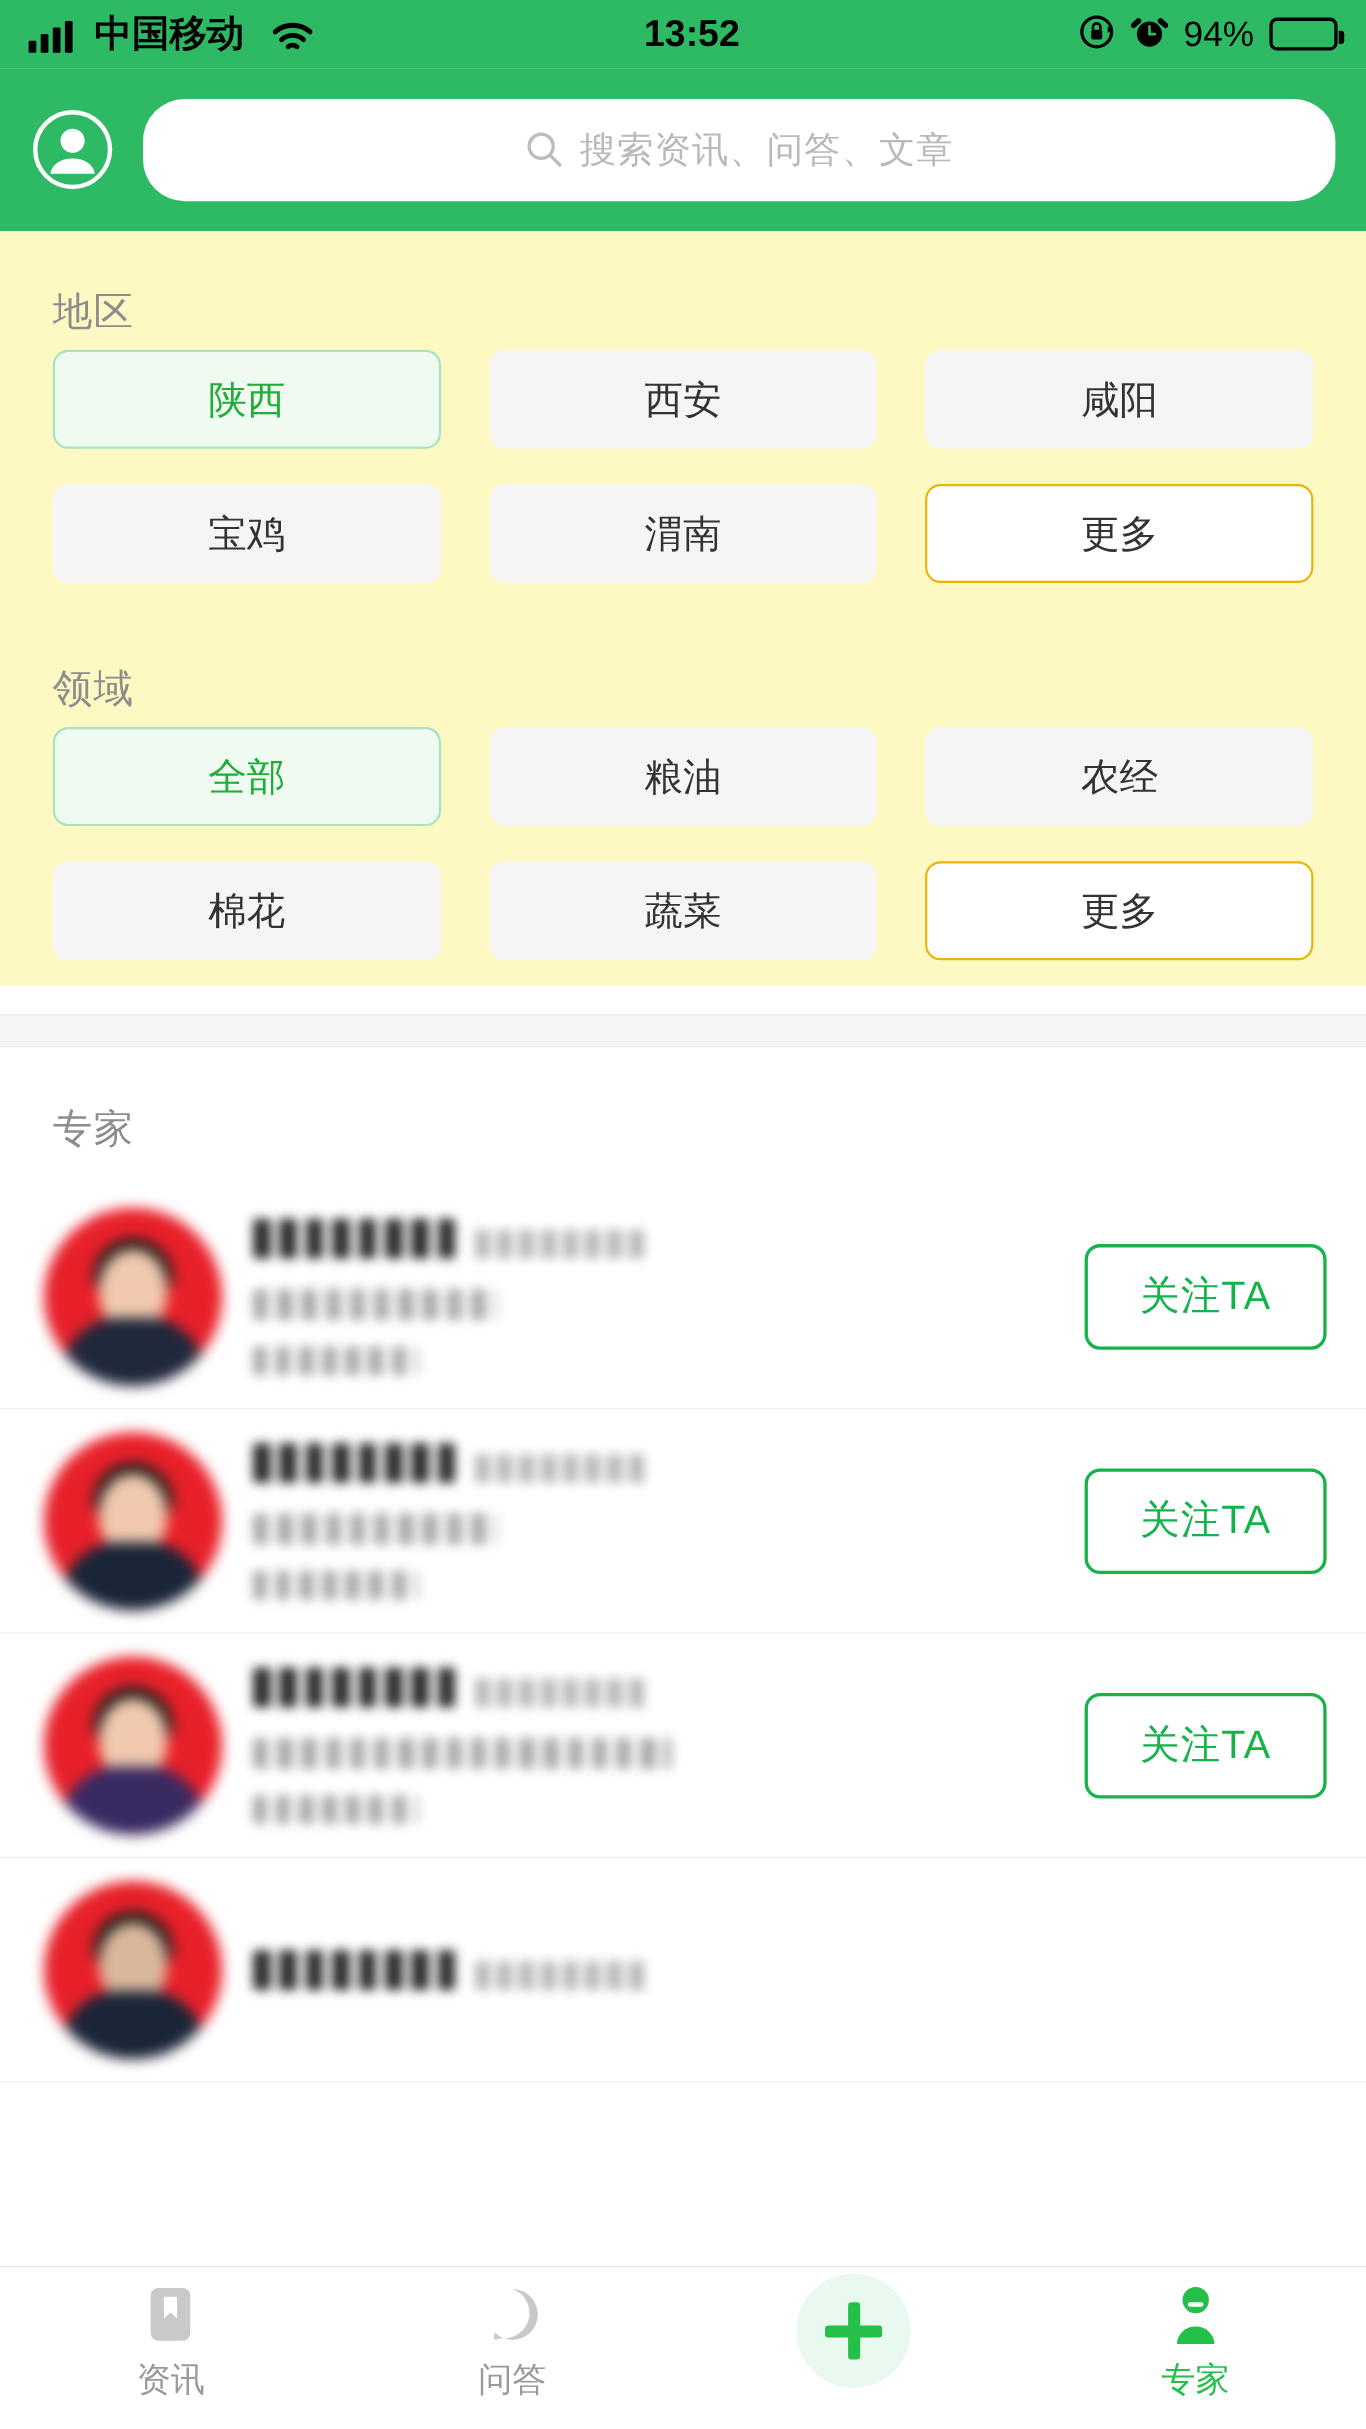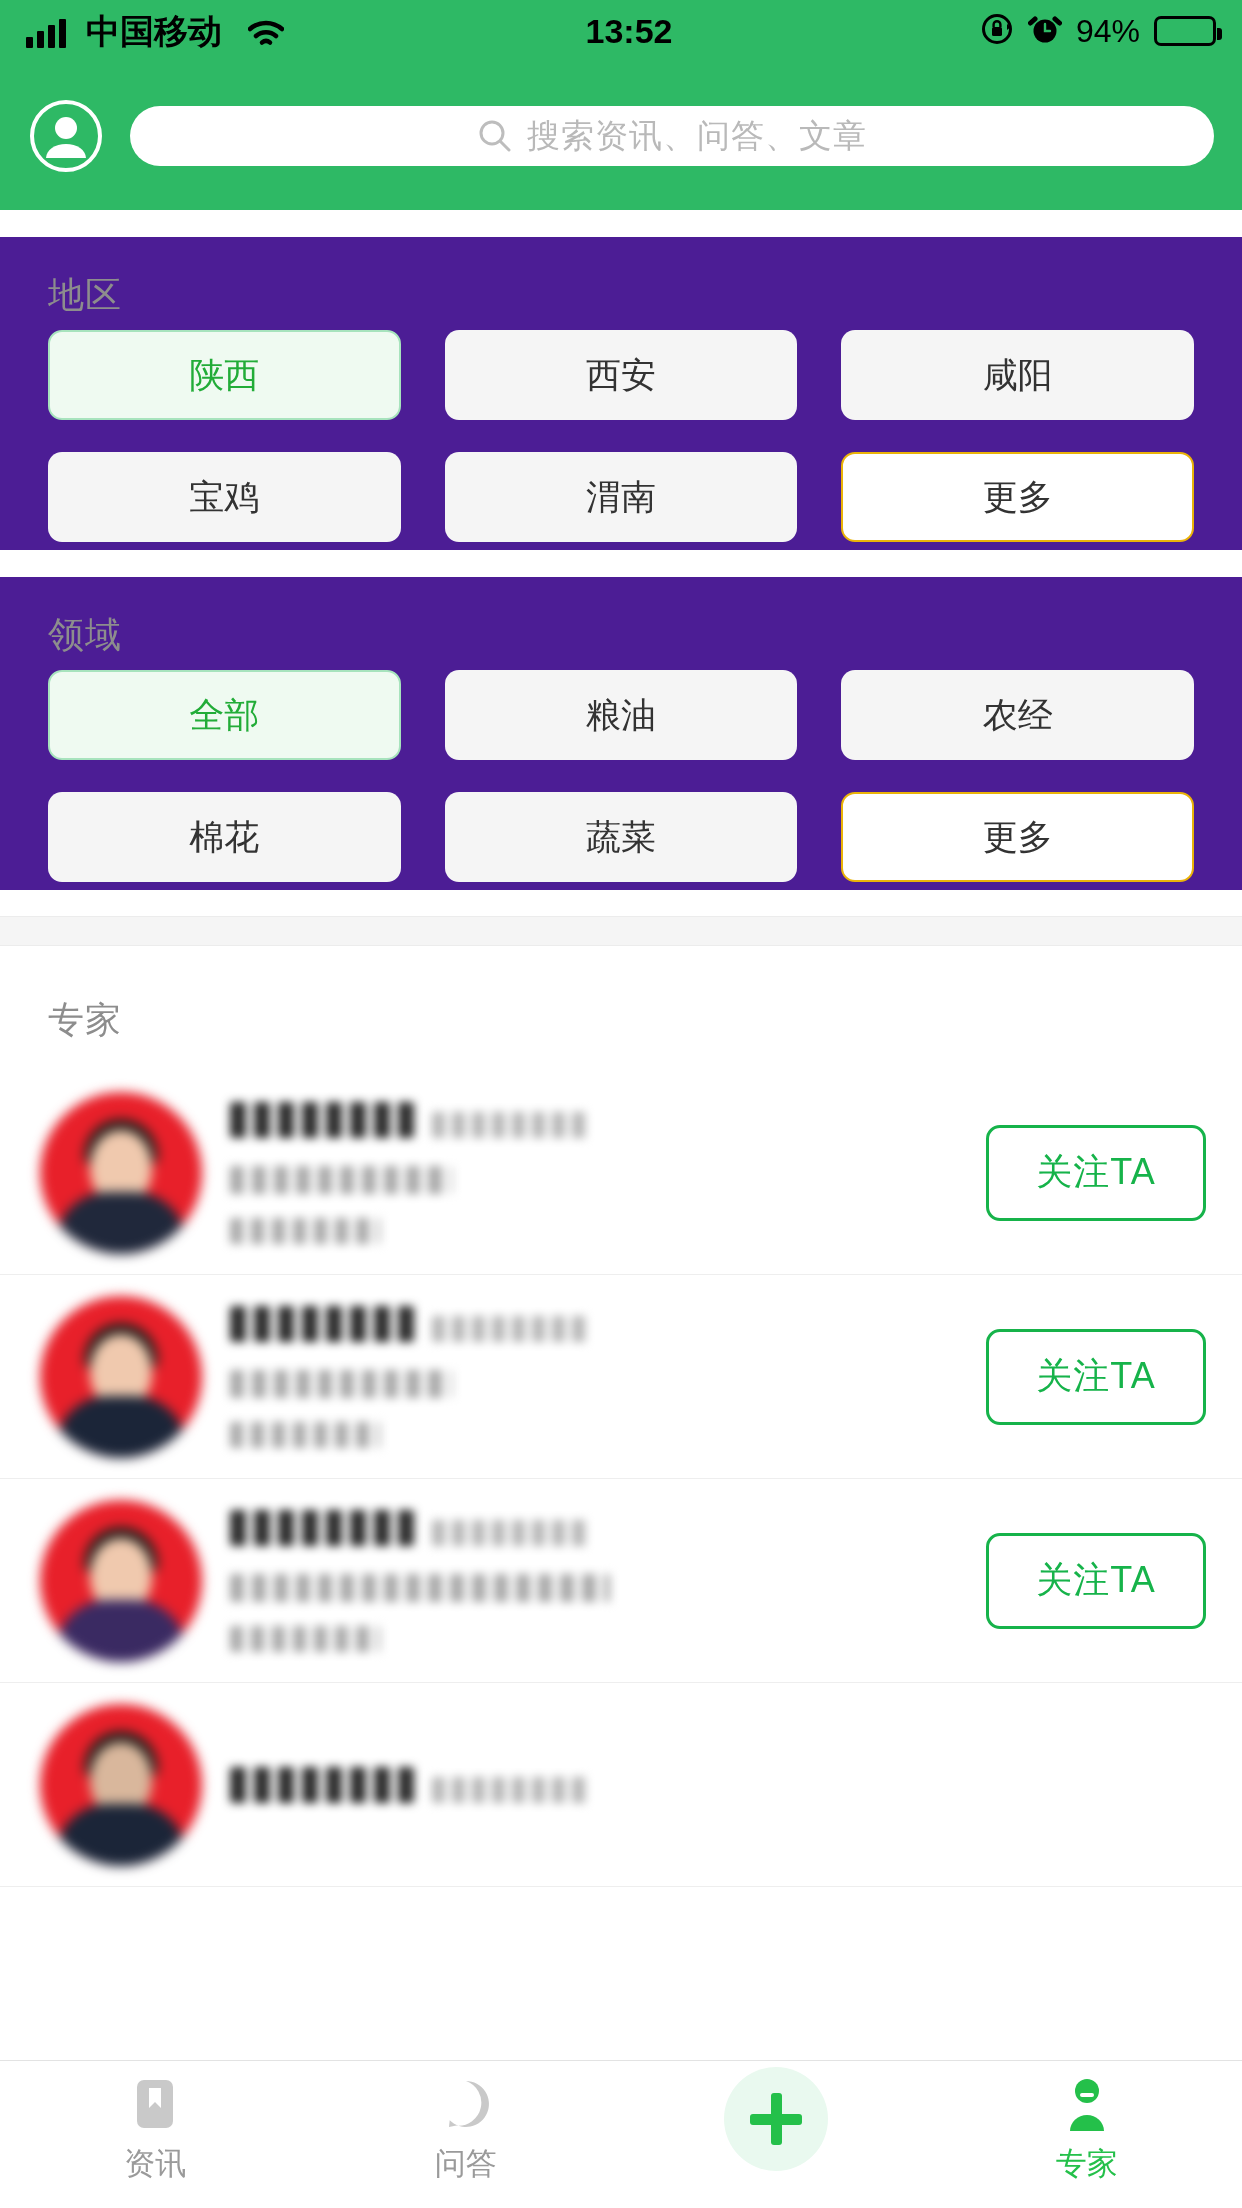--- a/index.html
+++ b/index.html
@@ -41,27 +41,27 @@
   }
   .battfill{ height:100%; background:#000; border-radius:2px; }
 
   
   .header{
     background:#2EB965; height:148px; display:flex; align-items:center;
     padding:0 28px; gap:26px;
   }
   .avatar-btn{ width:76px; height:76px; flex:0 0 76px; }
   .searchbar{
-    flex:1; height:60px; background:#fff; border-radius:38px;
+    flex:1; height:93px; background:#fff; border-radius:38px;
     display:flex; align-items:center; justify-content:center; gap:14px;
   }
   .search-ph{ color:#b9b9b9; font-size:33px; letter-spacing:1px; }
 
   
-  .section{ padding:0 48px; background:#4c1d95;margin-top:27px; }
+  .section{ padding:15px 48px; background:#fef9c3; }
   .sec-title{
     font-size:36px; color:#8d8d8d; padding:34px 0 10px 0; letter-spacing:1px;
   }
   .chips{ display:grid; grid-template-columns:repeat(3,1fr); gap:32px 44px; padding-bottom:8px; }
   .chip{
     height:90px; border-radius:14px; background:#f5f5f5;
     display:flex; align-items:center; justify-content:center;
     font-size:35px; color:#333; border:2px solid transparent;
   }
   .chip.selected{ background:#effaf1; border:2px solid #a7e3bd; color:#22ac38; }

